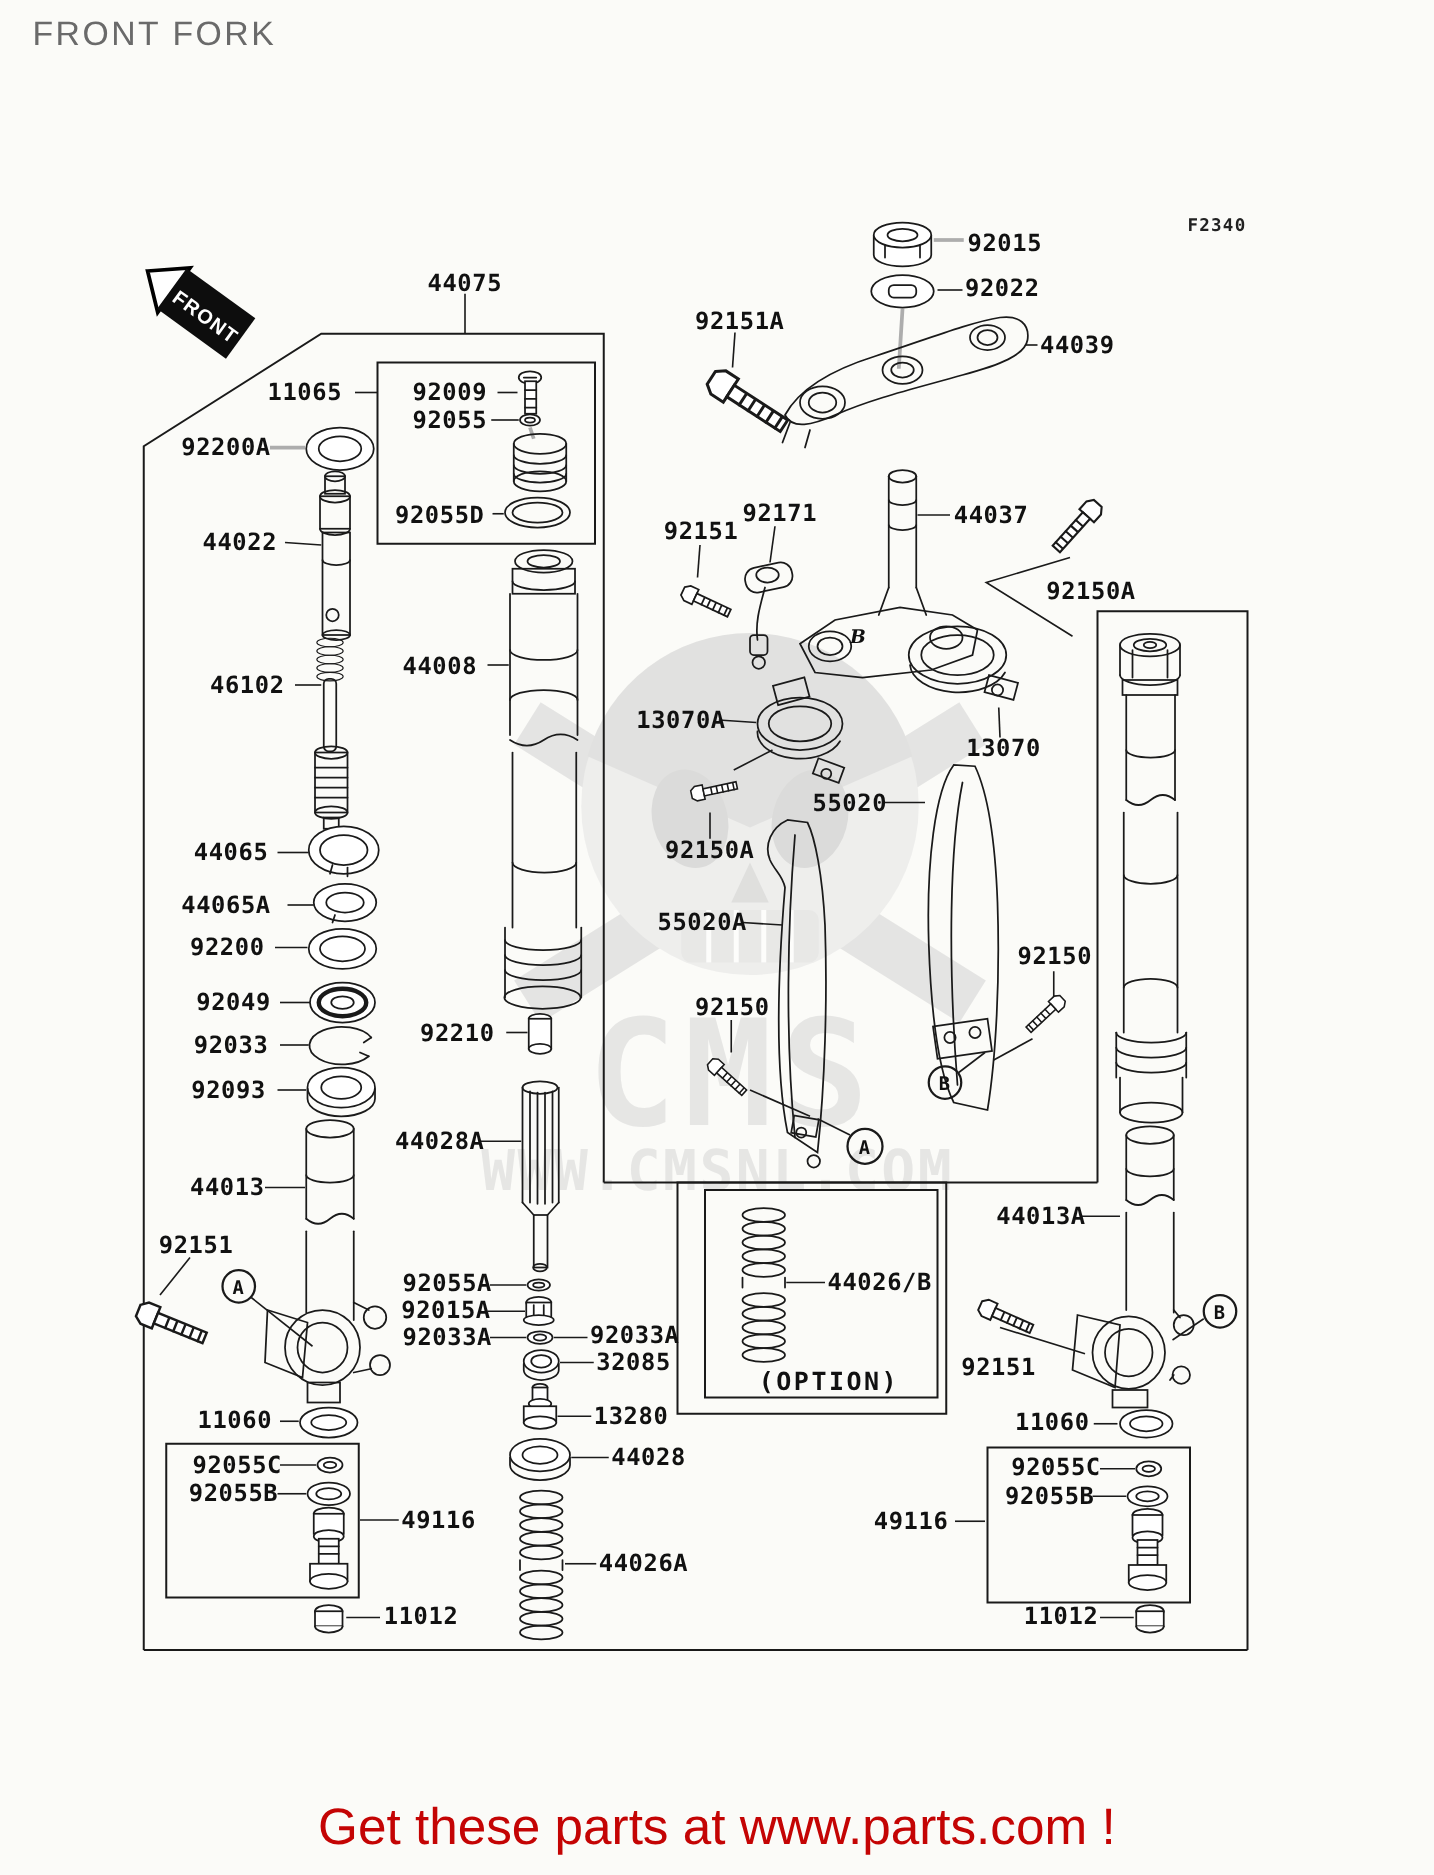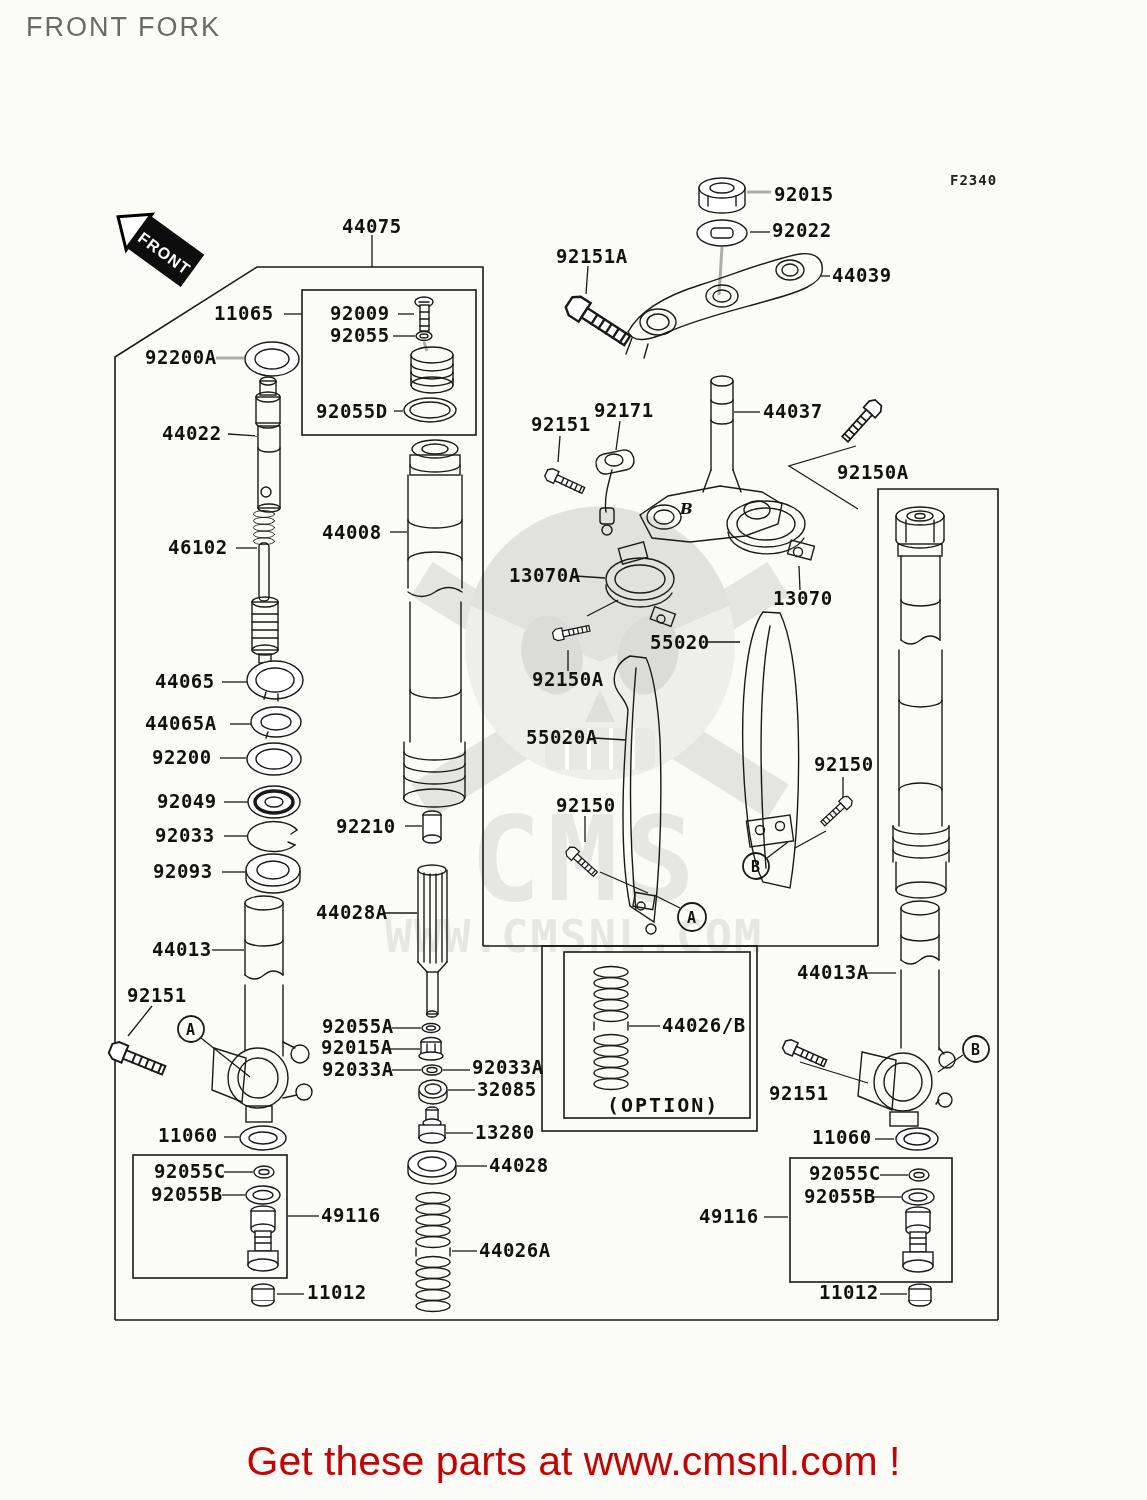--- a/index.html
+++ b/index.html
@@ -574,14 +574,14 @@
       <text class="plabel" x="797" y="979">44013A</text>
       <text class="plabel" x="769" y="1100">92151</text>
       <text class="plabel" x="812" y="1144">11060</text>
       <text class="plabel" x="809" y="1180">92055C</text>
       <text class="plabel" x="804" y="1203">92055B</text>
       <text class="plabel" x="699" y="1223">49116</text>
       <text class="plabel" x="819" y="1299">11012</text>
     </g>
   </svg>
 
-  <div class="footer">Get these parts at www.cmsnl.com !</div>
+  <div class="footer">Get these parts at www.parts.com !</div>
 </div>
 
 </body></html>

